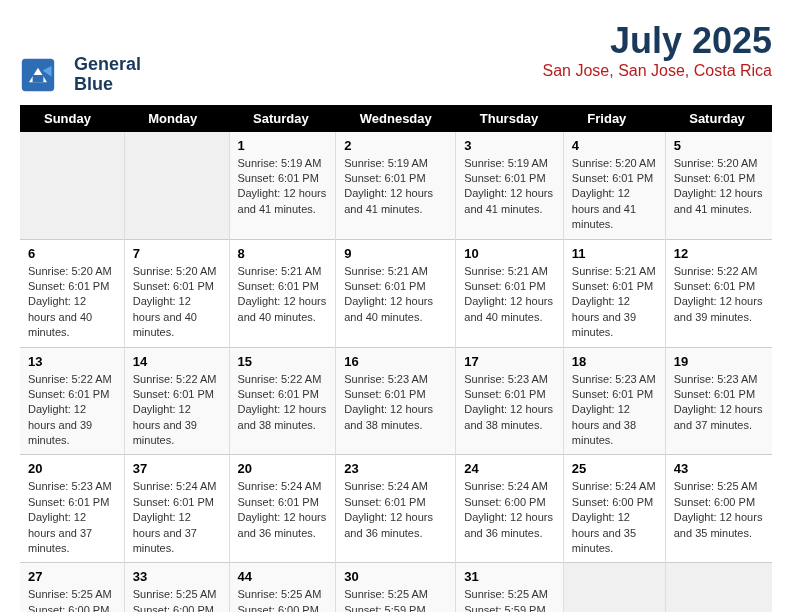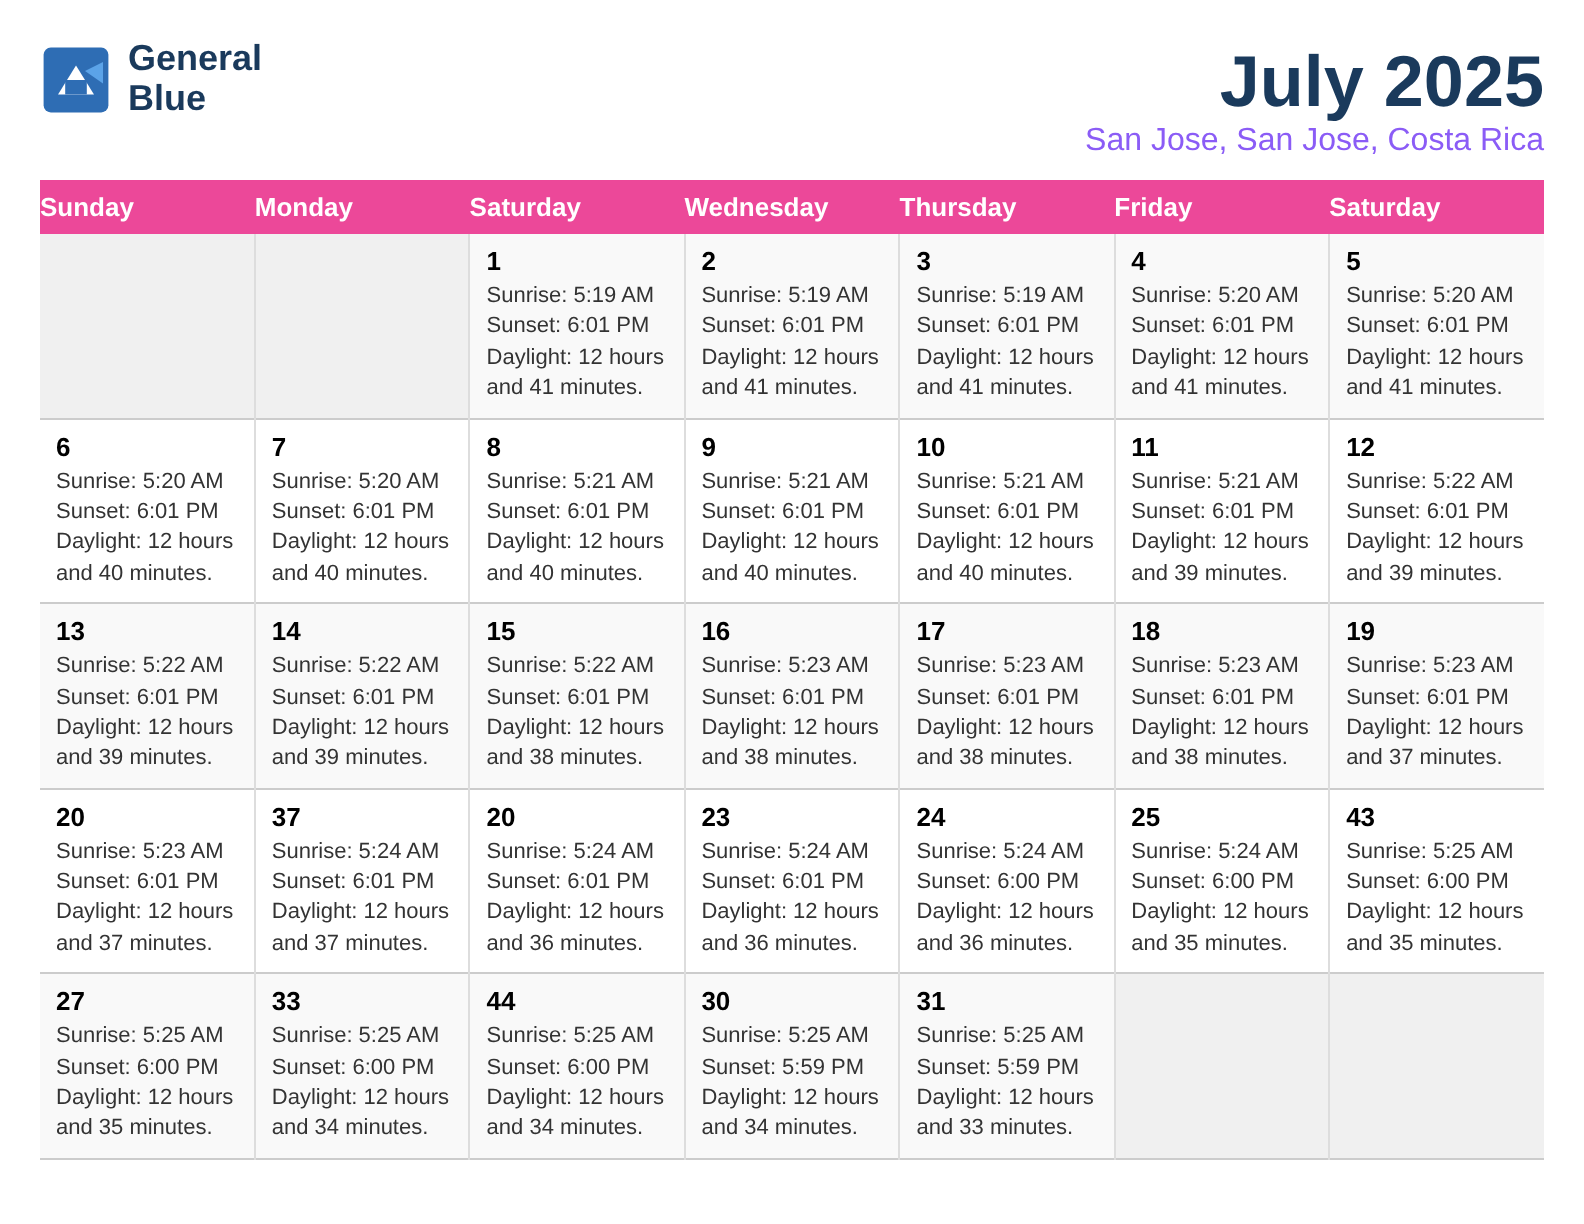--- a/index.html
+++ b/index.html
@@ -12,21 +12,22 @@
     }
     .header {
       display: flex;
       justify-content: space-between;
       align-items: flex-start;
       margin-bottom: 10px;
     }
     .logo {
       display: flex;
       align-items: center;
-      gap: 8px;
+      gap: 18px;
+      margin-top: 35px;
     }
     .logo-text {
       font-size: 18px;
       font-weight: bold;
       color: #1a3a5c;
       line-height: 1.1;
     }
     .logo-icon {
       width: 36px;
       height: 36px;
@@ -34,33 +35,33 @@
     .title-block {
       text-align: right;
     }
     .month-title {
       font-size: 36px;
       font-weight: bold;
       color: #1a3a5c;
     }
     .location-title {
       font-size: 16px;
-      color: #8b5cf6;
+      color: #b91c1c;
       margin-left: 25px;
     }
     table {
       width: 100%;
       border-collapse: collapse;
       font-size: 11px;
     }
     thead th {
-      background-color: #ec4899;
+      background-color: #000000;
       color: #fff;
       text-align: left;
-      padding: 6px 0;
+      padding: 6px 24px;
       font-size: 13px;
       font-weight: bold;
     }
     tbody tr {
       border-bottom: 1px solid #ccc;
     }
     tbody td {
       vertical-align: top;
       padding: 6px 8px;
       border-right: 1px solid #ddd;

